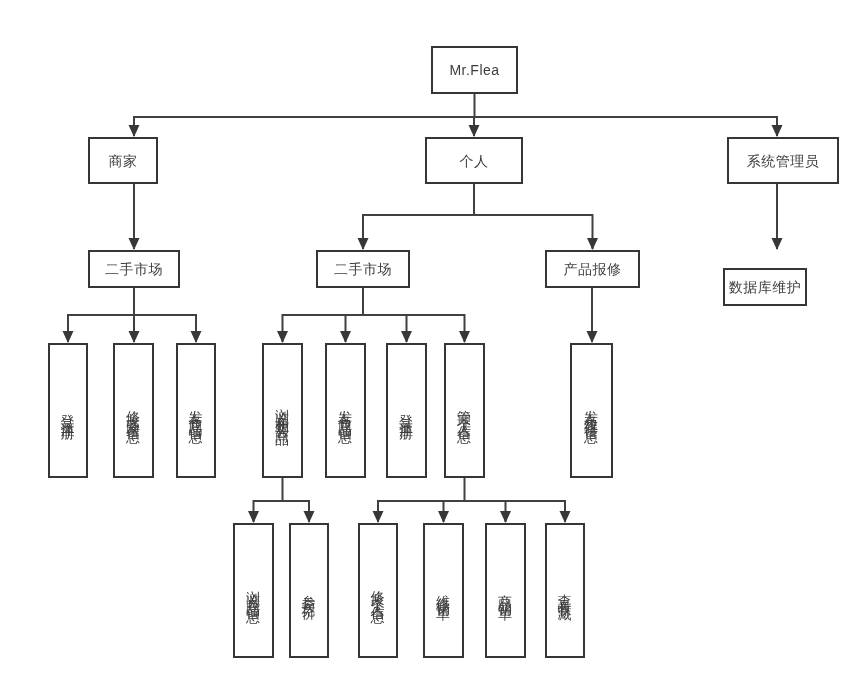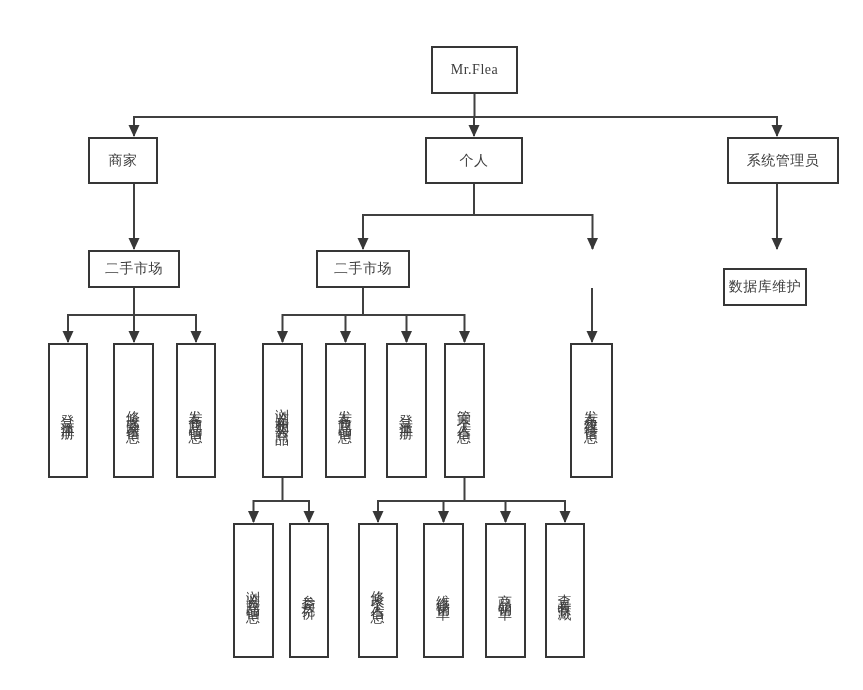--- a/index.html
+++ b/index.html
@@ -17,21 +17,21 @@
     position: absolute;
     box-sizing: border-box;
     border: 2px solid #363636;
     background: #ffffff;
     display: flex;
     align-items: center;
     justify-content: center;
     font-size: 14px;
     line-height: 1;
   }
-  .node.h { letter-spacing: 0.5px; font-family: Liberation Serif, serif; }
+  .node.h { letter-spacing: 0.5px; }
   .vtext {
     writing-mode: vertical-lr;
     text-orientation: upright;
     letter-spacing: 4px;
     line-height: 1;
   }
 </style>
 </head>
 <body>
 
@@ -84,20 +84,21 @@
   </svg>
 
   <div class="node h" style="left:431px;top:46px;width:87px;height:48px">Mr.Flea</div>
 
   <div class="node h" style="left:88px;top:137px;width:70px;height:47px">商家</div>
   <div class="node h" style="left:425px;top:137px;width:98px;height:47px">个人</div>
   <div class="node h" style="left:727px;top:137px;width:112px;height:47px">系统管理员</div>
 
   <div class="node h" style="left:88px;top:250px;width:92px;height:38px">二手市场</div>
   <div class="node h" style="left:316px;top:250px;width:94px;height:38px">二手市场</div>
+  <div class="node h" style="left:545px;top:250px;width:95px;height:38px">产品报修</div>
   <div class="node h" style="left:723px;top:268px;width:84px;height:38px">数据库维护</div>
 
   <div class="node v" style="left:48px;top:343px;width:40px;height:135px">
     <span class="vtext">登录注册</span>
   </div>
   <div class="node v" style="left:113px;top:343px;width:41px;height:135px">
     <span class="vtext">修改商家信息</span>
   </div>
   <div class="node v" style="left:176px;top:343px;width:40px;height:135px">
     <span class="vtext">发布商品信息</span>

